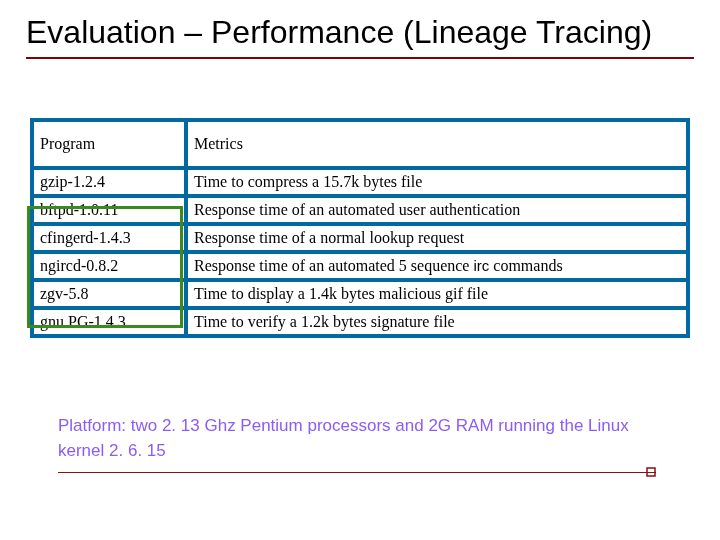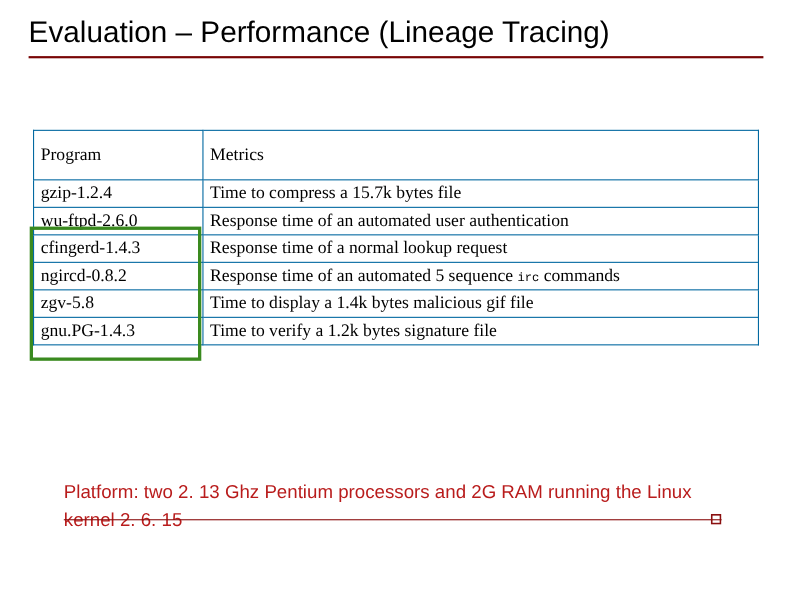--- a/index.html
+++ b/index.html
@@ -9,68 +9,68 @@
     height: 540px;
     background: #fff;
     font-family: Verdana, Arial, sans-serif;
     position: relative;
   }
   .title {
     position: absolute;
     top: 14px;
     left: 26px;
     right: 26px;
-    font-size: 27px;
+    font-size: 32px;
     letter-spacing: 0px;
     color: #000;
     padding-bottom: 6px;
     border-bottom: 2px solid #790606;
   }
   .table-wrap {
     position: absolute;
     top: 118px;
     left: 30px;
     width: 660px;
   }
   table {
     border-collapse: collapse;
     width: 100%;
     font-family: "Times New Roman", Times, serif;
     font-size: 16px;
     color: #000;
   }
   th, td {
-    border: 1px solid #0369a1;
+    border: 4px solid #0369a1;
     padding: 2px 8px 2px 6px;
     text-align: left;
     vertical-align: middle;
     line-height: 1.25;
   }
   th {
     font-weight: normal;
     height: 40px;
   }
   .col-program { width: 154px; }
   .highlight {
     position: absolute;
     border: 3px solid #3a8a1f;
     pointer-events: none;
   }
   .mono {
-    font-family: Liberation Mono, monospace;
-    font-size: 11px;
+    font-family: Liberation Sans, sans-serif;
+    font-size: 15px;
   }
   .platform {
     position: absolute;
     left: 58px;
-    top: 436px;
+    top: 414px;
     width: 600px;
     font-family: Verdana, Arial, sans-serif;
     font-size: 17px;
-    color: #b91c1c;
+    color: #8b5cf6;
     line-height: 1.45;
   }
   .divider {
     position: absolute;
     left: 58px;
     top: 472px;
     width: 598px;
     height: 0;
     border-top: 1px solid #8a0f0f;
   }
@@ -99,21 +99,21 @@
         <th>Program</th>
         <th>Metrics</th>
       </tr>
     </thead>
     <tbody>
       <tr>
         <td>gzip-1.2.4</td>
         <td>Time to compress a 15.7k bytes file</td>
       </tr>
       <tr>
-        <td>wu-ftpd-2.6.0</td>
+        <td>bftpd-1.0.11</td>
         <td>Response time of an automated user authentication</td>
       </tr>
       <tr>
         <td>cfingerd-1.4.3</td>
         <td>Response time of a normal lookup request</td>
       </tr>
       <tr>
         <td>ngircd-0.8.2</td>
         <td>
           <span>Response time of an automated 5 sequence </span><span class="mono">irc</span><span> commands</span>

